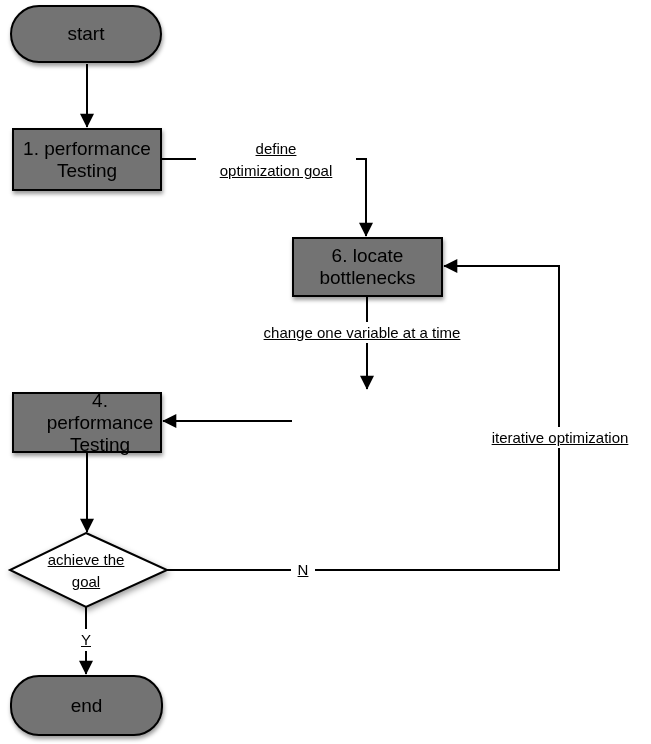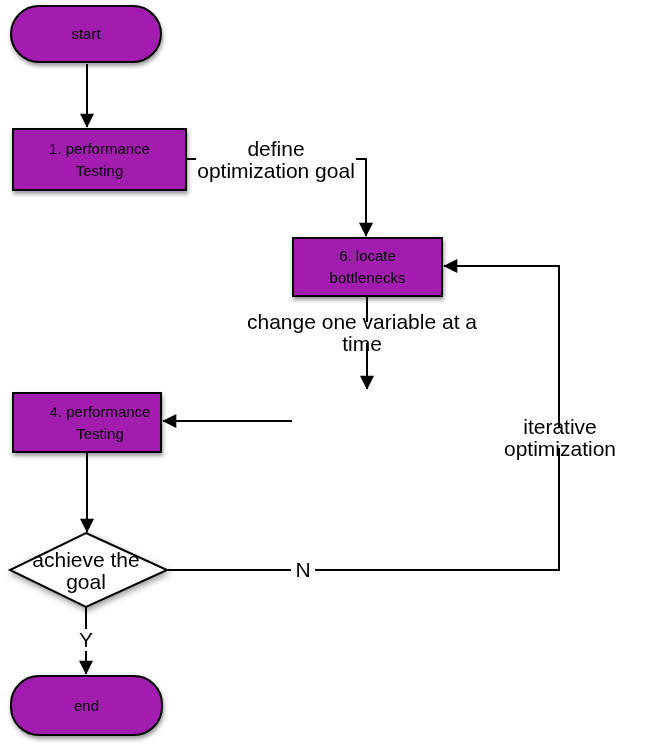--- a/index.html
+++ b/index.html
@@ -15,43 +15,44 @@
   svg.connectors {
     position: absolute;
     left: 0; top: 0;
     width: 651px; height: 744px;
     z-index: 1;
   }
   .node {
     position: absolute;
     box-sizing: border-box;
     border: 2px solid #000;
-    background: #a21caf;
+    background: #737373;
     display: flex;
     align-items: center;
     justify-content: center;
     text-align: center;
-    font-size: 15px;
+    font-size: 19px;
     line-height: 22px;
     white-space: pre-line;
     box-shadow: 1px 3px 4px rgba(0,0,0,0.40);
     z-index: 3;
   }
   .terminator { border-radius: 29px; }
   .edge-label {
     position: absolute;
     background: #fff;
     display: flex;
     align-items: center;
     justify-content: center;
     text-align: center;
-    font-size: 21px;
+    font-size: 15px;
     line-height: 22px;
     white-space: pre-line;
     z-index: 2;
+    text-decoration: underline;
   }
   .on-shape { background: transparent; z-index: 3; }
   .diamond-shape { filter: drop-shadow(1px 3px 3px rgba(0,0,0,0.40)); }
 </style>
 </head>
 <body>
 
 <div class="canvas">
 
   <svg class="connectors" viewBox="0 0 651 744" xmlns="http://www.w3.org/2000/svg">
@@ -73,21 +74,21 @@
 
     <path d="M 167 570 L 559 570 L 559 266 L 444 266" fill="none" stroke="#000" stroke-width="2" marker-end="url(#arrow)"></path>
 
     <path d="M 86 607 L 86 674" fill="none" stroke="#000" stroke-width="2" marker-end="url(#arrow)"></path>
 
     <polygon class="diamond-shape" points="86,533 167,570 86,607 10,570" fill="#fff" stroke="#000" stroke-width="2"></polygon>
   </svg>
 
   <div class="node terminator" style="left:10px; top:5px; width:152px; height:58px;">start</div>
 
-  <div class="node" style="left:12px; top:128px; width:175px; height:63px;">1. performance
+  <div class="node" style="left:12px; top:128px; width:150px; height:63px;">1. performance
 Testing</div>
 
   <div class="node" style="left:292px; top:237px; width:151px; height:60px;">6. locate
 bottlenecks</div>
 
 
   <div class="node" style="left:12px; top:392px; width:150px; height:61px;padding-left:26px;">4. performance
 Testing</div>
 
   <div class="edge-label on-shape" style="left:26px; top:542px; width:120px; height:58px;">achieve the

